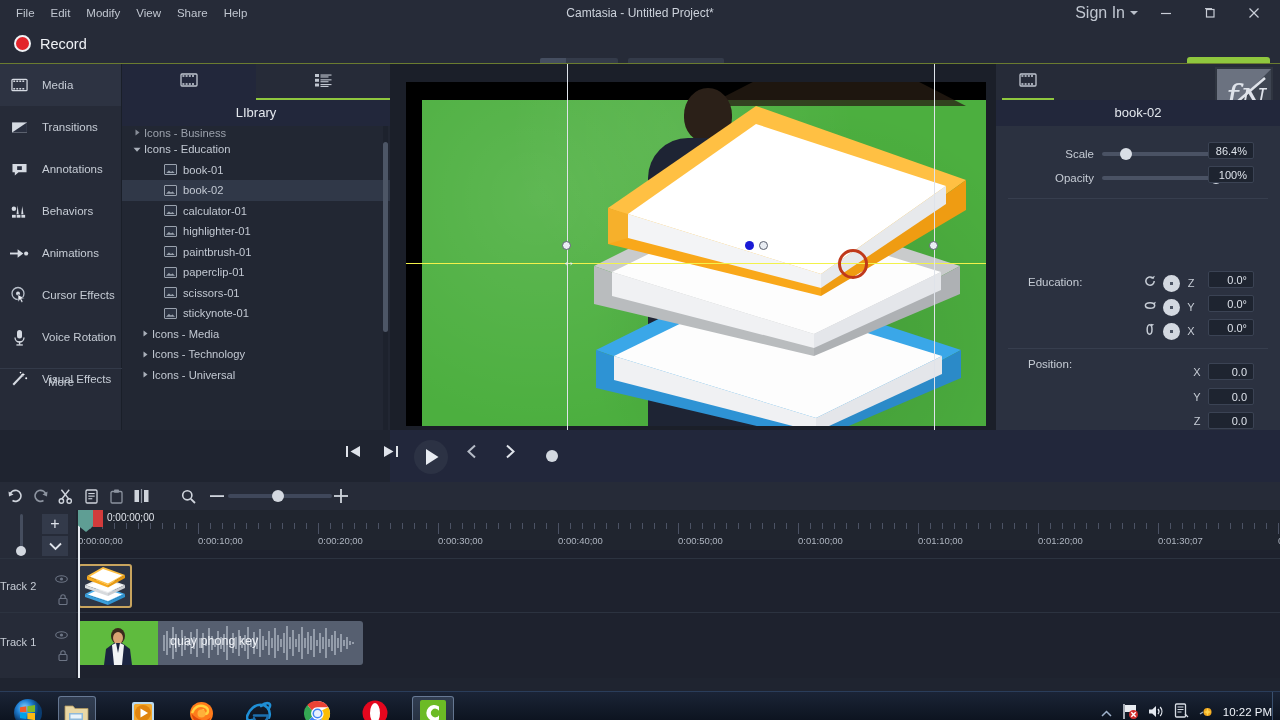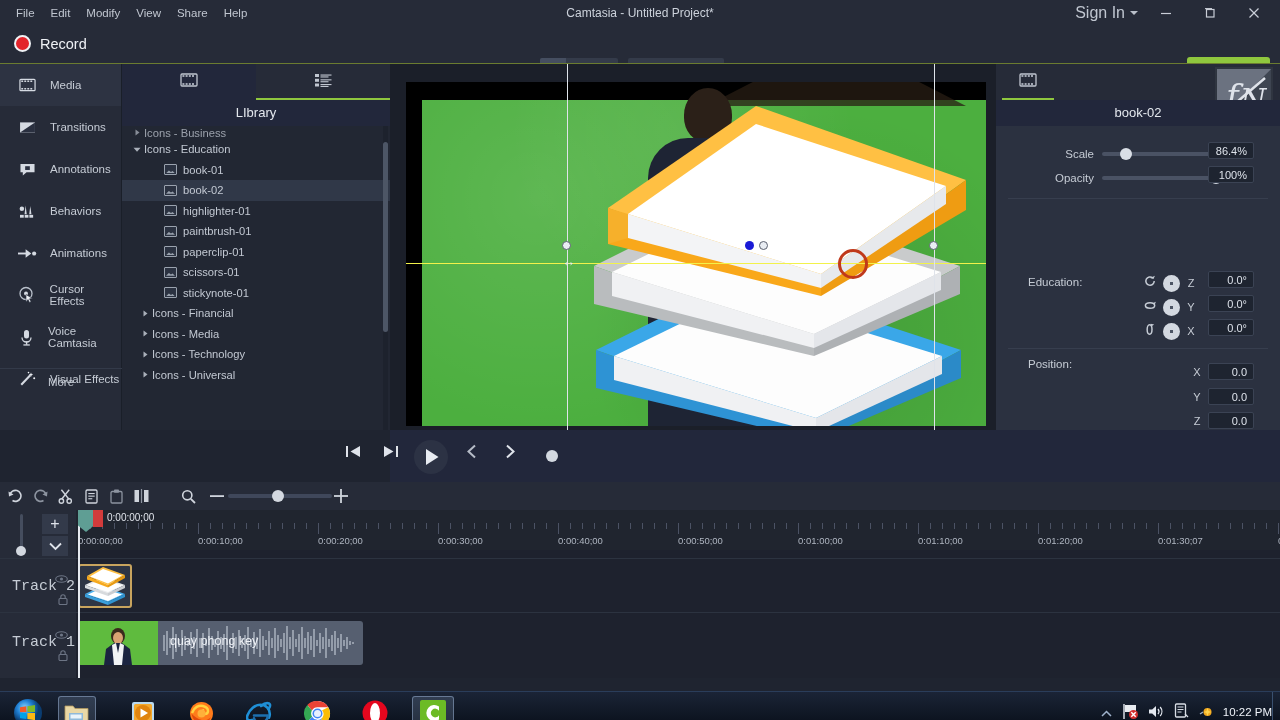--- a/index.html
+++ b/index.html
@@ -58,21 +58,21 @@
     background: #8fc73e; color: #fff; border-radius: 3px; font-size: 13px;
     display: flex; align-items: center; gap: 7px;
   }
   .accentline { position: absolute; left: 0; top: 63px; width: 1280px; height: 1px; background: #6b7c30; }
 
   
   .leftnav {
     position: absolute; left: 0; top: 64px; width: 122px; height: 366px;
     background: #262b38; border-right: 1px solid #1a1f29;
   }
-  .navitem { height: 42px; display: flex; align-items: center; padding-left: 16px; gap: 12px; }
+  .navitem { height: 42px; display: flex; align-items: center; padding-left: 8px; gap: 12px; }
   .navitem.active { background: #2d3342; }
   .navitem .ic { width: 22px; display: flex; align-items: center; justify-content: center; color: #cfd4dc; }
   .navitem .tx { font-size: 11.5px; color: #c6ccd5; }
   .navmore {
     position: absolute; left: 0; bottom: 36px; width: 122px; height: 26px;
     border-top: 1px solid #333a49;
     display: flex; align-items: center; justify-content: center; font-size: 11.5px; color: #c6ccd5;
   }
   .navplus {
     position: absolute; left: 124px; top: 404px; width: 22px; height: 22px;
@@ -199,21 +199,21 @@
   .playhead { position: absolute; left: 78px; top: 0; width: 2px; height: 168px; background: #e6eaf0; }
   .phflag {
     position: absolute; left: 78px; top: 0; width: 16px; height: 22px;
     background: #5f9e94; clip-path: polygon(0 0, 100% 0, 100% 70%, 50% 100%, 0 70%);
   }
   .phred { position: absolute; left: 93px; top: 0; width: 10px; height: 17px; background: #d23b3b; }
   .phtime { position: absolute; left: 107px; top: 2px; font-size: 10px; color: #dfe3ea; }
 
   .trackrow { position: absolute; left: 0; width: 1280px; border-top: 1px solid #2c3340; }
   .trackhead { position: absolute; left: 0; width: 76px; height: 100%; background: #262b38; }
-  .tracklbl { position: absolute; left: 12px; top: 50%; transform: translateY(-50%); font-size: 15px; color: #c6ccd5; font-family: Liberation Mono, monospace; }
+  .tracklbl { position: absolute; left: 0; top: 50%; transform: translateY(-50%); font-size: 11px; color: #c6ccd5; }
   .teye { position: absolute; right: 8px; color: #6d7585; }
   .clip { position: absolute; border-radius: 3px; overflow: hidden; }
   .clipsel { outline: 2px solid #c8a45e; outline-offset: -2px; }
   .wave { position:absolute; inset: 0; }
 
   
   .taskbar { position: absolute; left: 0; bottom: 0; width: 1280px; height: 29px; background: linear-gradient(#1b2436, #0d1420); border-top: 1px solid #2a3d5a; }
   .tbicon { position: absolute; top: 4px; width: 38px; height: 34px; display: flex; align-items: center; justify-content: center; }
   .tbicon.framed { background: rgba(150,175,210,.20); border: 1px solid rgba(170,195,230,.45); border-radius: 3px; }
   .tray { position: absolute; right: 8px; top: 0; height: 42px; display: flex; align-items: center; gap: 10px; }
@@ -369,21 +369,21 @@
     </div>
     <div class="navitem">
       <span class="ic">
         <svg width="13" height="17" viewBox="0 0 13 17">
             <rect x="4" y="1" width="5" height="8.5" rx="2.5" fill="#d5dae2"></rect>
             <path d="M2 8.5a4.5 4.5 0 0 0 9 0" fill="none" stroke="#d5dae2" stroke-width="1.3"></path>
             <rect x="5.9" y="12.4" width="1.4" height="3.3" fill="#d5dae2"></rect>
             <rect x="3.4" y="15.3" width="6.4" height="1.3" fill="#d5dae2"></rect>
           </svg>
       </span>
-      <span class="tx">Voice Camtasia</span>
+      <span class="tx">Voice Rotation</span>
     </div>
     <div class="navitem">
       <span class="ic">
         <svg width="17" height="17" viewBox="0 0 17 17">
             <path d="M2.5 15 L11.5 5.5 L13 7 L4 16.5 Z" fill="#d5dae2" transform="translate(-1,-2)"></path>
             <path d="M12 1.5l.6 1.6 1.6.6-1.6.6-.6 1.6-.6-1.6-1.6-.6 1.6-.6z" fill="#eef1f6"></path>
             <circle cx="15.2" cy="7.2" r="1" fill="#eef1f6"></circle>
             <circle cx="9.5" cy="1.6" r=".8" fill="#eef1f6"></circle>
           </svg>
       </span>
@@ -451,45 +451,41 @@
       <div class="trow child">
         <span class="fico"></span>
         <span>book-01</span>
       </div>
       <div class="trow child sel">
         <span class="fico"></span>
         <span>book-02</span>
       </div>
       <div class="trow child">
         <span class="fico"></span>
+        <span>calculator-01</span>
+      </div>
+      <div class="trow child">
+        <span class="fico"></span>
         <span>highlighter-01</span>
       </div>
       <div class="trow child">
         <span class="fico"></span>
         <span>paintbrush-01</span>
       </div>
       <div class="trow child">
         <span class="fico"></span>
         <span>paperclip-01</span>
       </div>
       <div class="trow child">
         <span class="fico"></span>
         <span>scissors-01</span>
       </div>
       <div class="trow child">
         <span class="fico"></span>
         <span>stickynote-01</span>
-      </div>
-      <div class="trow">
-        <span class="tw" style="margin-left:8px">
-            <svg width="7" height="7" viewBox="0 0 7 7">
-              <path d="M1.5 0.5 L5.5 3.5 L1.5 6.5 Z" fill="#aab0ba"></path>
-            </svg>
-          </span>
-        <span>Icons - Financial</span>
       </div>
       <div class="trow">
         <span class="tw" style="margin-left:8px">
             <svg width="7" height="7" viewBox="0 0 7 7">
               <path d="M1.5 0.5 L5.5 3.5 L1.5 6.5 Z" fill="#aab0ba"></path>
             </svg>
           </span>
         <span>Icons - Media</span>
       </div>
       <div class="trow">

